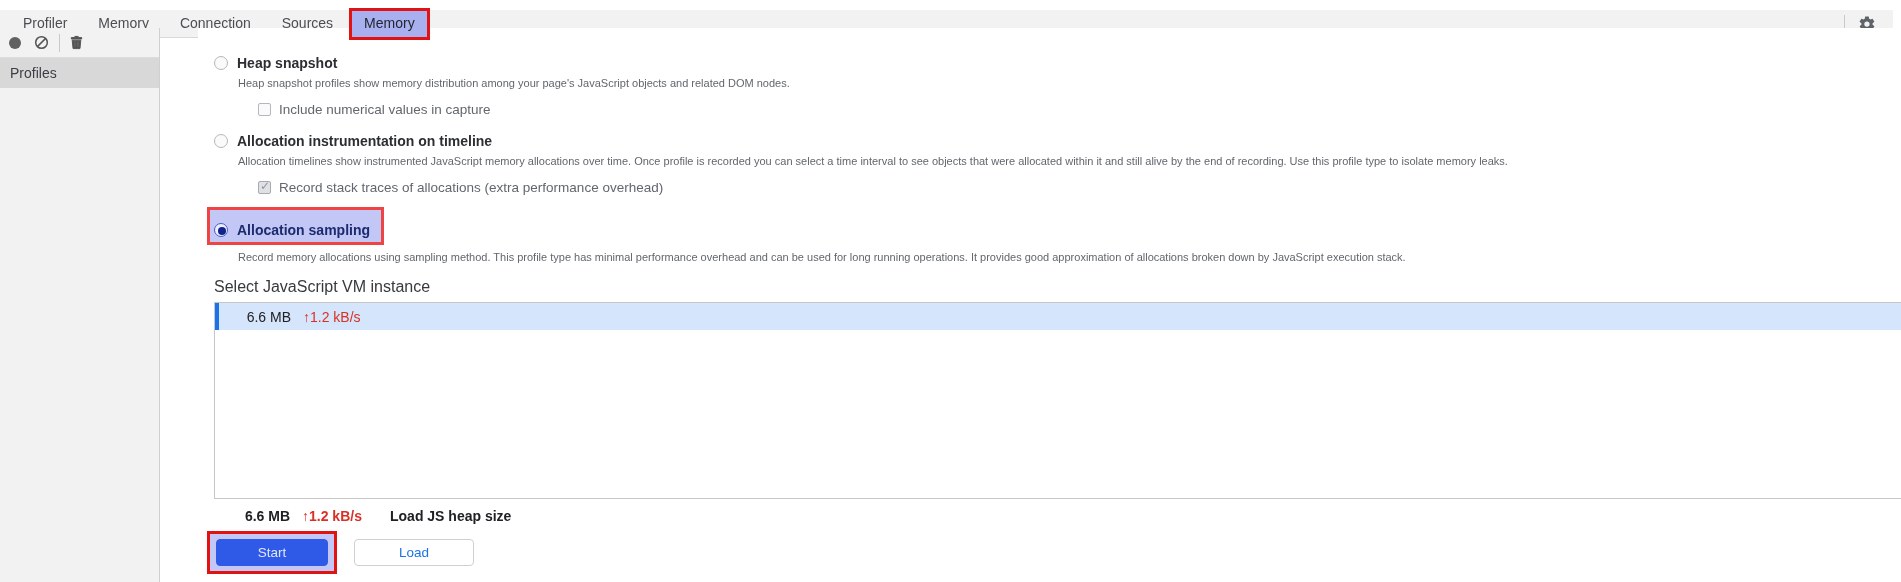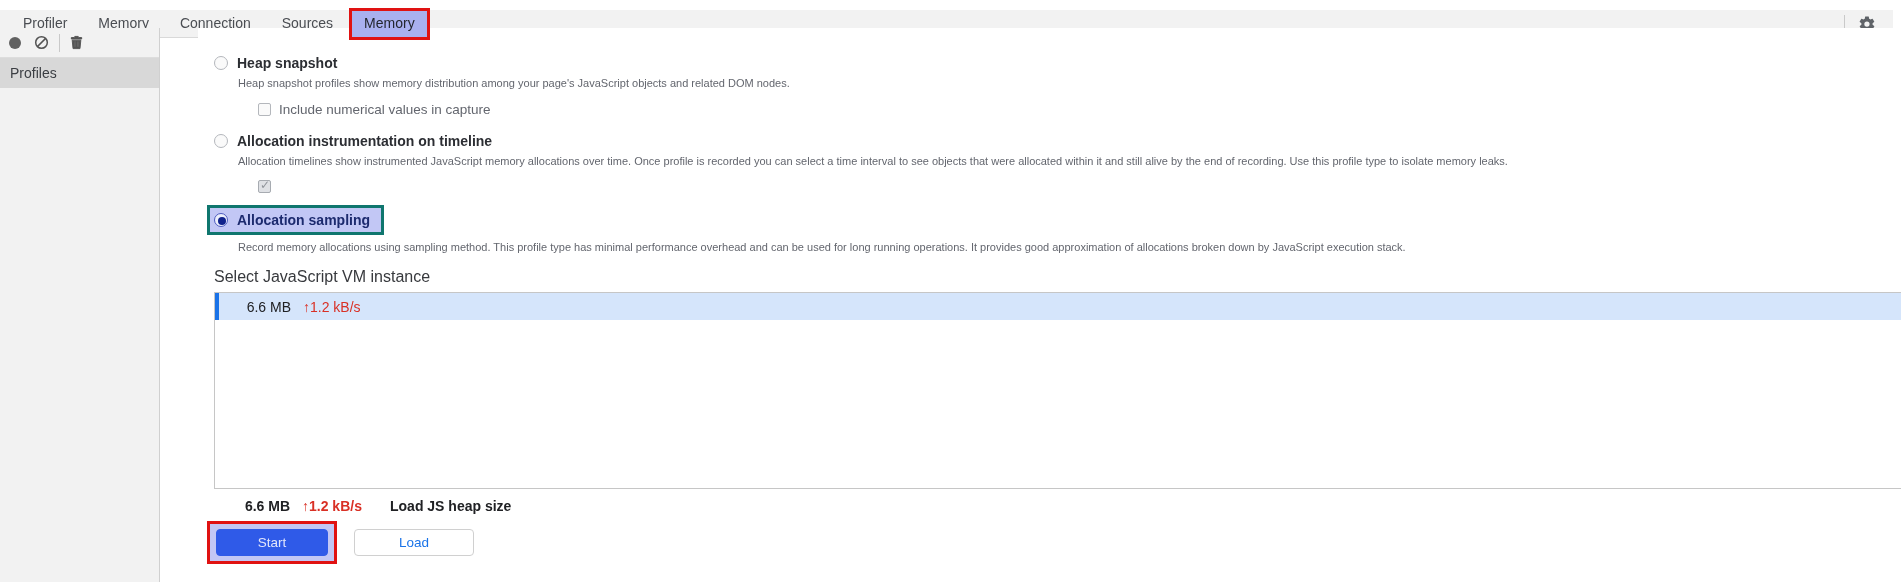--- a/index.html
+++ b/index.html
@@ -73,22 +73,22 @@
   .checkbox.checked::after {
     content:"✓"; position:absolute; left:1px; top:-3px; font-size:12px; color:#90949b; font-weight:bold;
   }
 
   .opt1 { margin-top:27px; }
   .opt2 { margin-top:16px; }
   .opt3 { margin-top:12px; }
 
   .annot-radio {
     display:inline-flex; align-items:center; gap:9px;
-    border:3px solid #0f766e; background:rgba(110,122,230,0.42);
-    padding:4px 11px 4px 4px; margin-left:-7px; position:relative;
+    border:3px solid #ef4444; background:rgba(110,122,230,0.42);
+    padding:12px 11px 4px 4px; margin-left:-7px; position:relative;
   }
   .annot-radio .option-label { color:#1c2a6e; }
 
   
   .vm-table {
     margin-top:6px; height:197px; border:1px solid #c6c6c6; border-right:none;
     background:#fff; overflow:hidden;
   }
   .vm-row {
     height:27px; display:grid; grid-template-columns:62px 76px 1fr;
@@ -169,20 +169,21 @@
   </div>
 
   <div class="opt2">
     <div class="option-head">
       <span class="radio"></span>
       <span class="option-label">Allocation instrumentation on timeline</span>
     </div>
     <div class="option-desc">Allocation timelines show instrumented JavaScript memory allocations over time. Once profile is recorded you can select a time interval to see objects that were allocated within it and still alive by the end of recording. Use this profile type to isolate memory leaks.</div>
     <div class="check-row">
       <span class="checkbox checked"></span>
+      <span>Record stack traces of allocations (extra performance overhead)</span>
     </div>
   </div>
 
   <div class="opt3">
     <div class="annot-radio">
       <span class="radio on"></span>
       <span class="option-label">Allocation sampling</span>
     </div>
     <div class="option-desc">Record memory allocations using sampling method. This profile type has minimal performance overhead and can be used for long running operations. It provides good approximation of allocations broken down by JavaScript execution stack.</div>
   </div>

